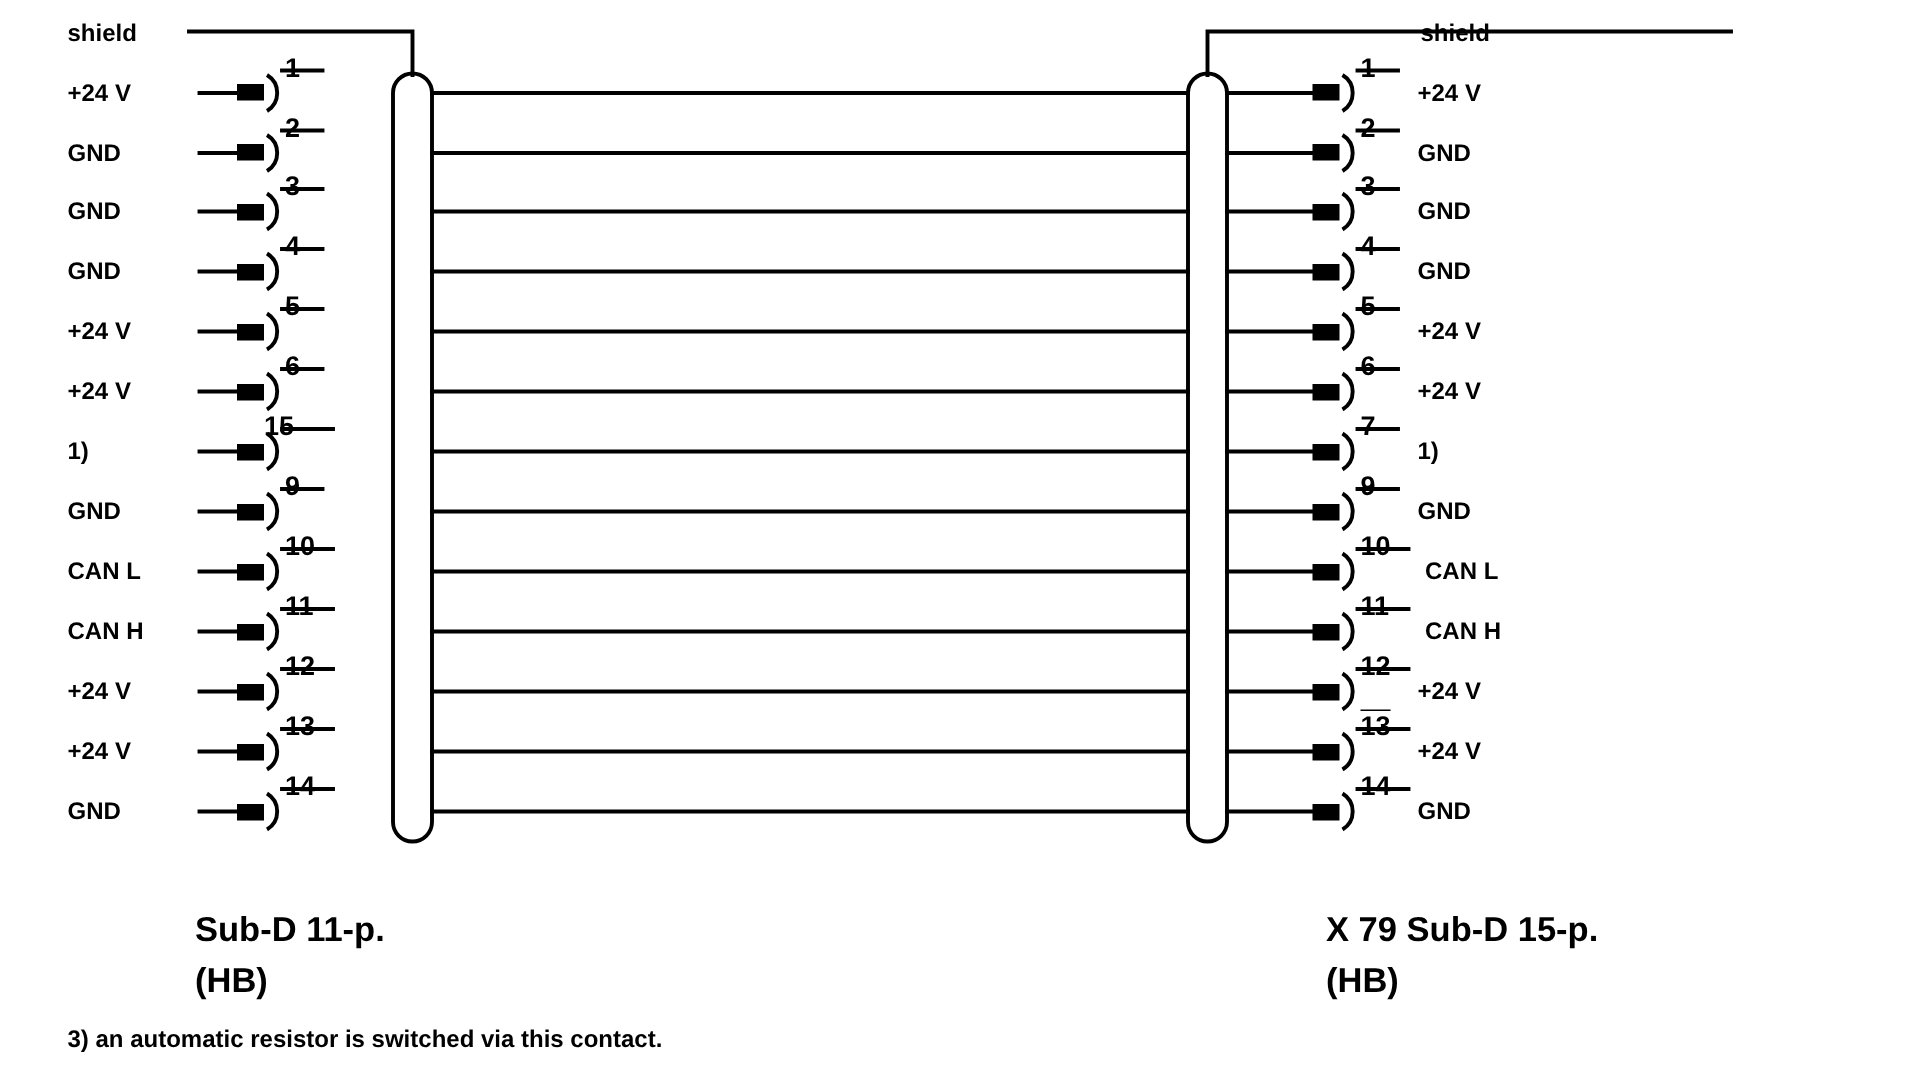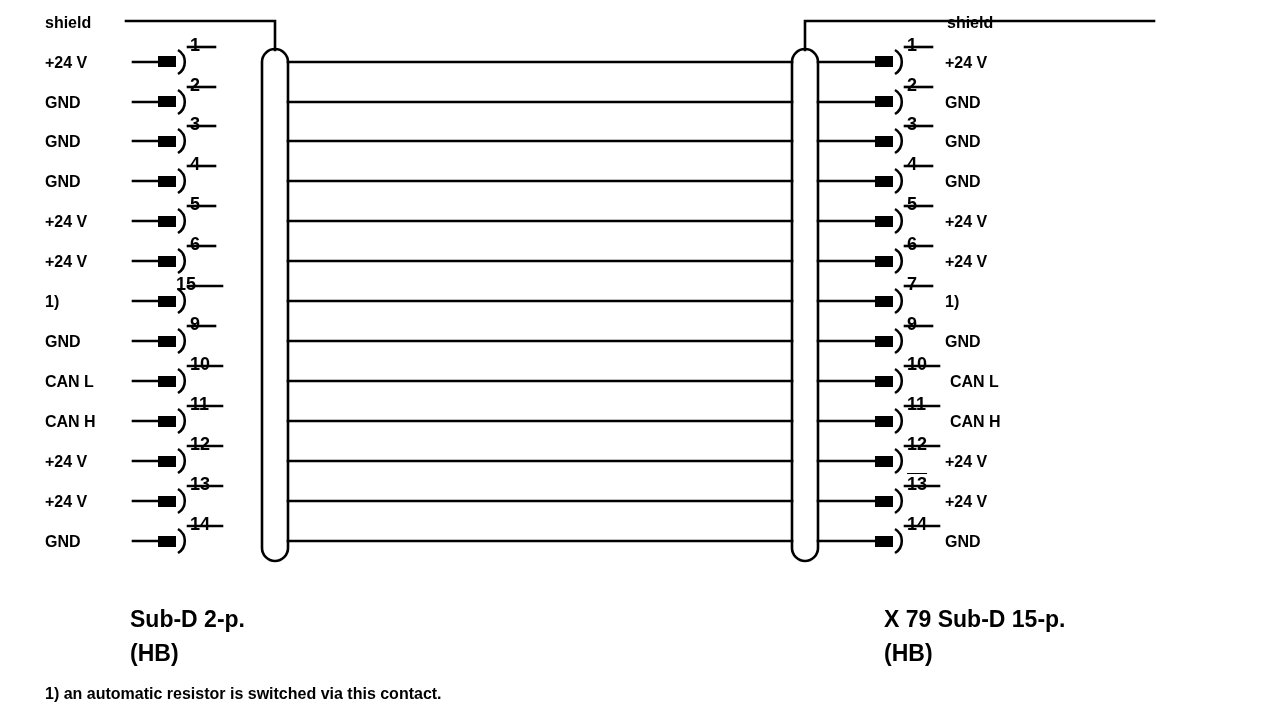--- a/index.html
+++ b/index.html
@@ -261,18 +261,18 @@
 <div class="lbl" style="left:945px; top:212px;">+24 V</div>
 <div class="lbl" style="left:945px; top:252px;">+24 V</div>
 <div class="lbl" style="left:945px; top:292px;">1)</div>
 <div class="lbl" style="left:945px; top:332px;">GND</div>
 <div class="lbl" style="left:950px; top:372px;">CAN L</div>
 <div class="lbl" style="left:950px; top:412px;">CAN H</div>
 <div class="lbl" style="left:945px; top:452px;">+24 V</div>
 <div class="lbl" style="left:945px; top:492px;">+24 V</div>
 <div class="lbl" style="left:945px; top:532px;">GND</div>
 
-<div class="caption" style="left:130px; top:604px;">Sub-D 2-p.</div>
+<div class="caption" style="left:130px; top:604px;">Sub-D 11-p.</div>
 <div class="caption" style="left:130px; top:638px;">(HB)</div>
 <div class="caption" style="left:884px; top:604px;">X 79 Sub-D 15-p.</div>
 <div class="caption" style="left:884px; top:638px;">(HB)</div>
 
-<div class="footnote" style="left:45px; top:684px;">1) an automatic resistor is switched via this contact.</div>
+<div class="footnote" style="left:45px; top:684px;">3) an automatic resistor is switched via this contact.</div>
 
 </body></html>

